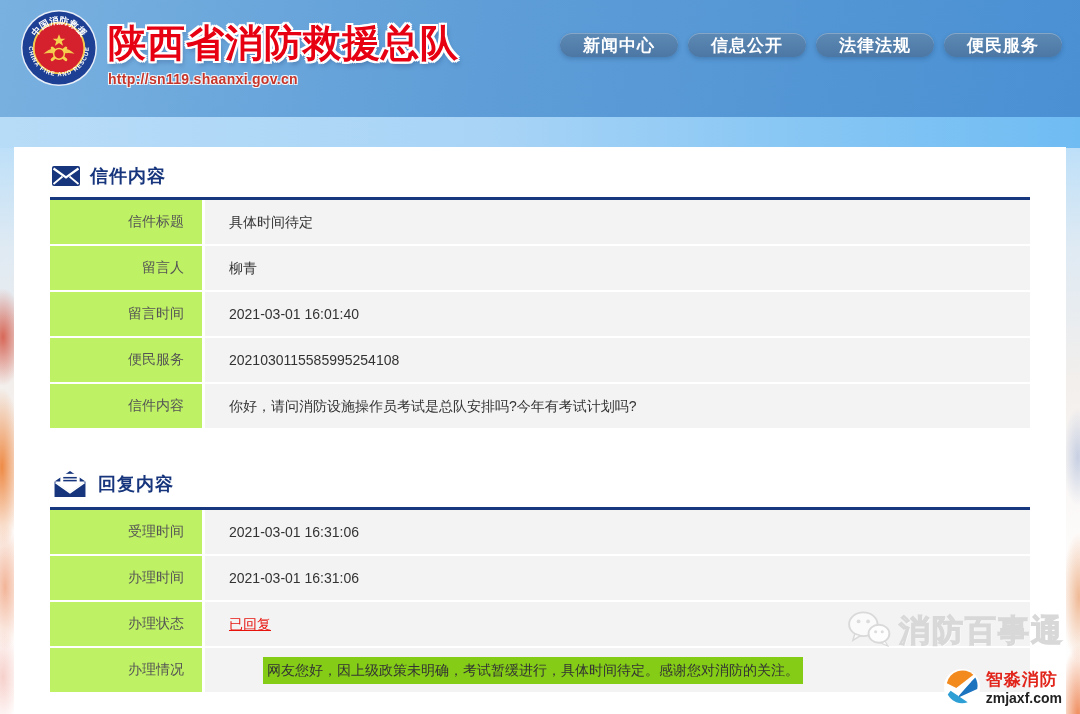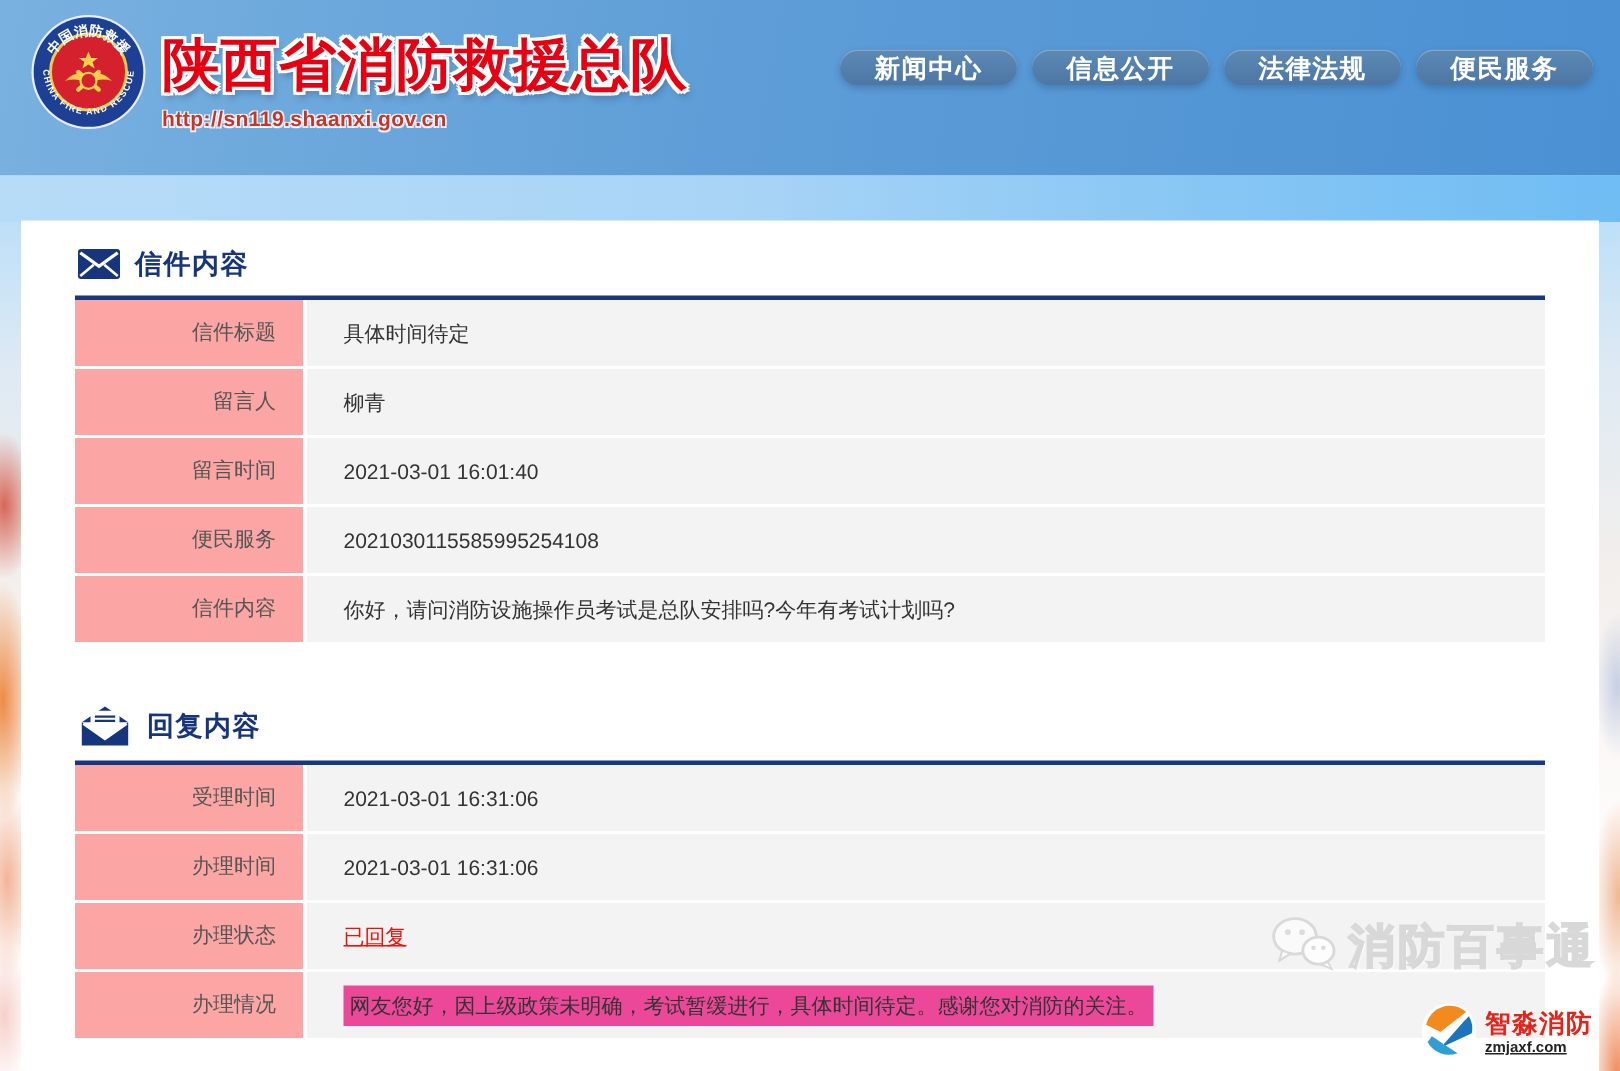--- a/index.html
+++ b/index.html
@@ -61,45 +61,45 @@
   }
   .sec-head { display:flex; align-items:center; gap:10px; margin:0 0 9px 2px; }
   .sec-head.second { margin-top:41px; }
   .sec-title { font-size:18px; font-weight:bold; color:#16357c; letter-spacing:1px; }
   .icon-mail { width:28px; height:20px; display:inline-flex; }
   .icon-mail-open { width:36px; height:29px; display:inline-flex; }
 
   .tbl { border-top:3px solid #17377f; width:980px; }
   .row { display:flex; margin-bottom:2px; min-height:44px; }
   .cell-label {
-    flex:0 0 155px; background:#fca5a5; color:#555; font-size:14px;
+    flex:0 0 155px; background:#bef264; color:#555; font-size:14px;
     display:flex; align-items:center; justify-content:flex-end;
     padding-right:18px; border-right:3px solid #fff;
   }
   .cell-value {
     flex:1; background:#f3f3f3; color:#333; font-size:14px;
     display:flex; align-items:center; padding-left:24px; line-height:1.5;
   }
   .cell-value.red { color:#e8130c;text-decoration:underline; }
-  .cell-value .hl { background:#ec4899; padding:3px 4px; }
+  .cell-value .hl { background:#84cc16; padding:3px 4px;margin-left:34px; }
 
   
   .wm-bst {
     position:absolute; right:16px; top:610px; display:flex; align-items:center; gap:8px;
     pointer-events:none;
   }
   .wm-bst-text {
     font-size:31px; font-weight:bold; letter-spacing:2px; color:rgba(246,246,246,.9);
     -webkit-text-stroke:1.2px #d8d8d8; text-shadow:1px 1px 1px #fff; white-space:nowrap;
   }
   .wm-zm {
     position:absolute; right:18px; top:668px; display:flex; align-items:center; gap:5px;
   }
   .wm-zm-text1 { font-size:17px; font-weight:bold; color:#e1251b; line-height:1.1; letter-spacing:1px; }
-  .wm-zm-text2 { font-size:10px; font-weight:bold; color:#222; line-height:1.2;text-decoration:underline; }
+  .wm-zm-text2 { font-size:14px; font-weight:bold; color:#222; line-height:1.2; }
 </style>
 </head>
 <body>
 
 <div class="bg-photo"></div>
 
 <header class="top">
   <div class="logo">
     <svg viewBox="0 0 80 80" width="78" height="78">
       <circle cx="40" cy="40" r="39" fill="#e8eef8"></circle>

